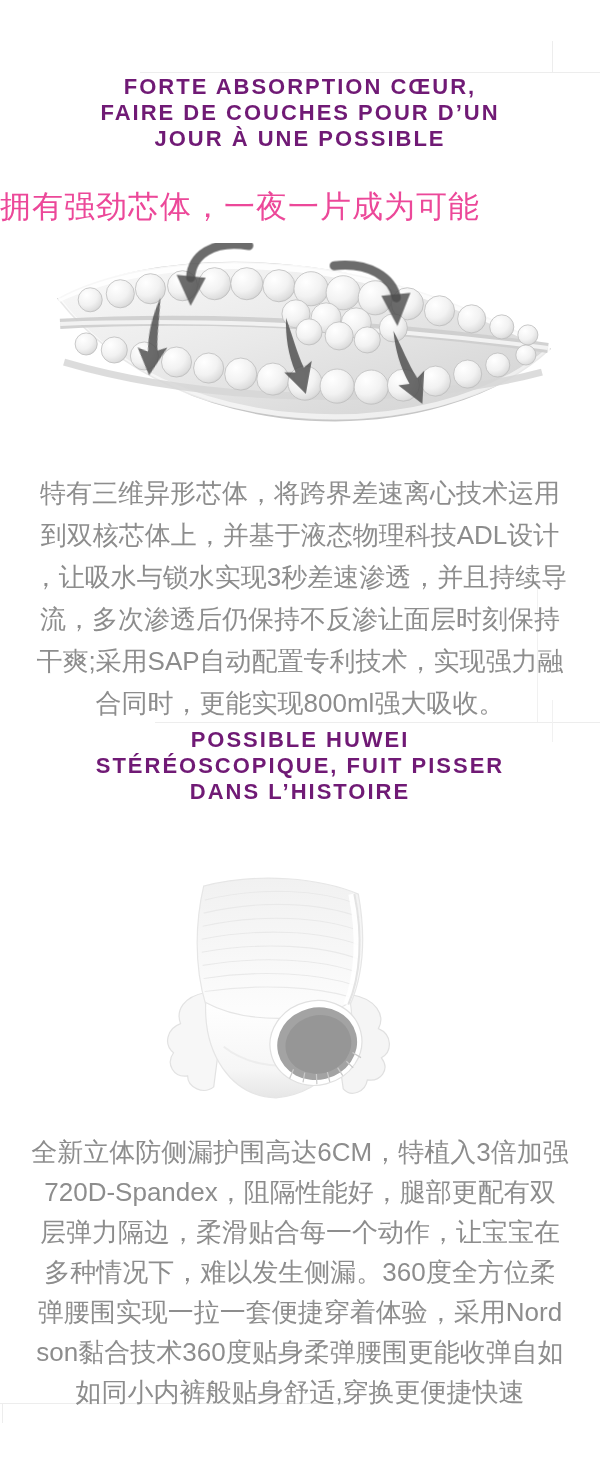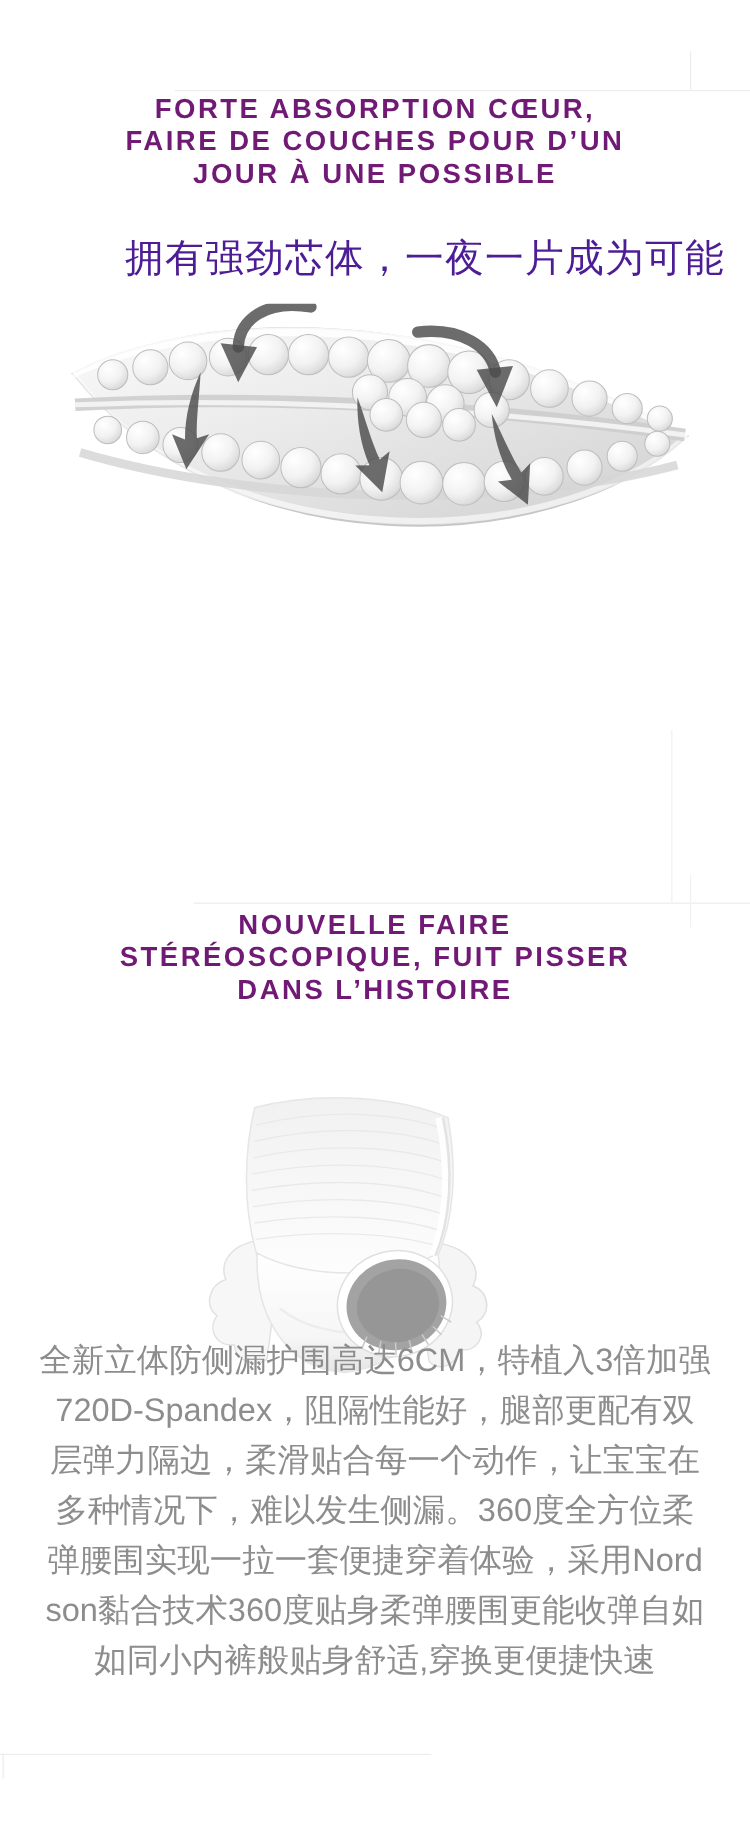--- a/index.html
+++ b/index.html
@@ -6,22 +6,22 @@
   .page{
     position:relative;width:600px;height:1469px;background:#ffffff;overflow:hidden;
     font-family:"Liberation Sans","DejaVu Sans",sans-serif;
   }
   .heading{
     position:absolute;left:0;width:600px;margin:0;text-align:center;
     font-weight:700;font-size:22px;line-height:26px;letter-spacing:2px;
     color:#701a75;white-space:pre-line;
   }
   .subtitle{
-    position:absolute;left:0;width:580px;text-align:right;
-    font-size:31px;font-weight:300;letter-spacing:1px;color:#4c1d95;white-space:nowrap;
+    position:absolute;left:0;width:580px;text-align:left;
+    font-size:31px;font-weight:300;letter-spacing:1px;color:#ec4899;white-space:nowrap;
   }
   .body-text{
     position:absolute;left:0;width:600px;text-align:center;
     font-size:26px;font-weight:300;color:#8d8d8d;white-space:pre-line;
   }
   .bt1{line-height:42px;}
   .bt2{line-height:40px;}
   .hairline{position:absolute;background:#ededed;}
   .core-img{position:absolute;left:40px;top:243px;width:522px;height:222px;}
   .diaper-img{position:absolute;left:153px;top:876px;width:252px;height:236px;}
@@ -119,22 +119,28 @@
     <g stroke="#4c4c4c" opacity=".82" fill="none" stroke-width="9" stroke-linecap="round">
       <path d="M208,2 C172,-4 151,12 150,34"></path>
       <path d="M293,22 C328,18 351,34 355,54"></path>
     </g>
     <g fill="#4c4c4c" opacity=".82">
       <polygon points="150,62 136,31 165,34"></polygon>
       <polygon points="356,82 340,52 369,49"></polygon>
     </g>
   </svg>
 
-
-  <h2 class="heading" style="top:727px">NOUVELLE FAIRE
+  <div class="body-text bt1" style="top:472px">特有三维异形芯体，将跨界差速离心技术运用
+到双核芯体上，并基于液态物理科技ADL设计
+，让吸水与锁水实现3秒差速渗透，并且持续导
+流，多次渗透后仍保持不反渗让面层时刻保持
+干爽;采用SAP自动配置专利技术，实现强力融
+合同时，更能实现800ml强大吸收。</div>
+
+  <h2 class="heading" style="top:727px">POSSIBLE HUWEI
 STÉRÉOSCOPIQUE, FUIT PISSER
 DANS L’HISTOIRE</h2>
 
   <svg class="diaper-img" viewBox="0 0 250 235" aria-hidden="true">
     <defs>
       <linearGradient id="dBody" x1="0" y1="0" x2="0" y2="1">
         <stop offset="0" stop-color="#ffffff"></stop>
           <stop offset=".7" stop-color="#f6f6f6"></stop>
           <stop offset="1" stop-color="#e6e6e6"></stop>
       </linearGradient>
@@ -175,21 +181,21 @@
           <path d="M177,195 l3,9"></path>
           <path d="M187,191 l5,8"></path>
           <path d="M195,184 l7,7"></path>
       </g>
     </g>
 
     <path d="M197,18 C206,60 203,100 192,128" stroke="#ffffff" stroke-width="6" fill="none" opacity=".9"></path>
     <path d="M200,18 C209,60 206,100 194,128" stroke="#e3e3e3" stroke-width="2" fill="none"></path>
   </svg>
 
-  <div class="body-text bt2" style="top:1068px">全新立体防侧漏护围高达6CM，特植入3倍加强
+  <div class="body-text bt2" style="top:1132px">全新立体防侧漏护围高达6CM，特植入3倍加强
 720D-Spandex，阻隔性能好，腿部更配有双
 层弹力隔边，柔滑贴合每一个动作，让宝宝在
 多种情况下，难以发生侧漏。360度全方位柔
 弹腰围实现一拉一套便捷穿着体验，采用Nord
 son黏合技术360度贴身柔弹腰围更能收弹自如
 如同小内裤般贴身舒适,穿换更便捷快速</div>
 
 </div>
 
 </body></html>

